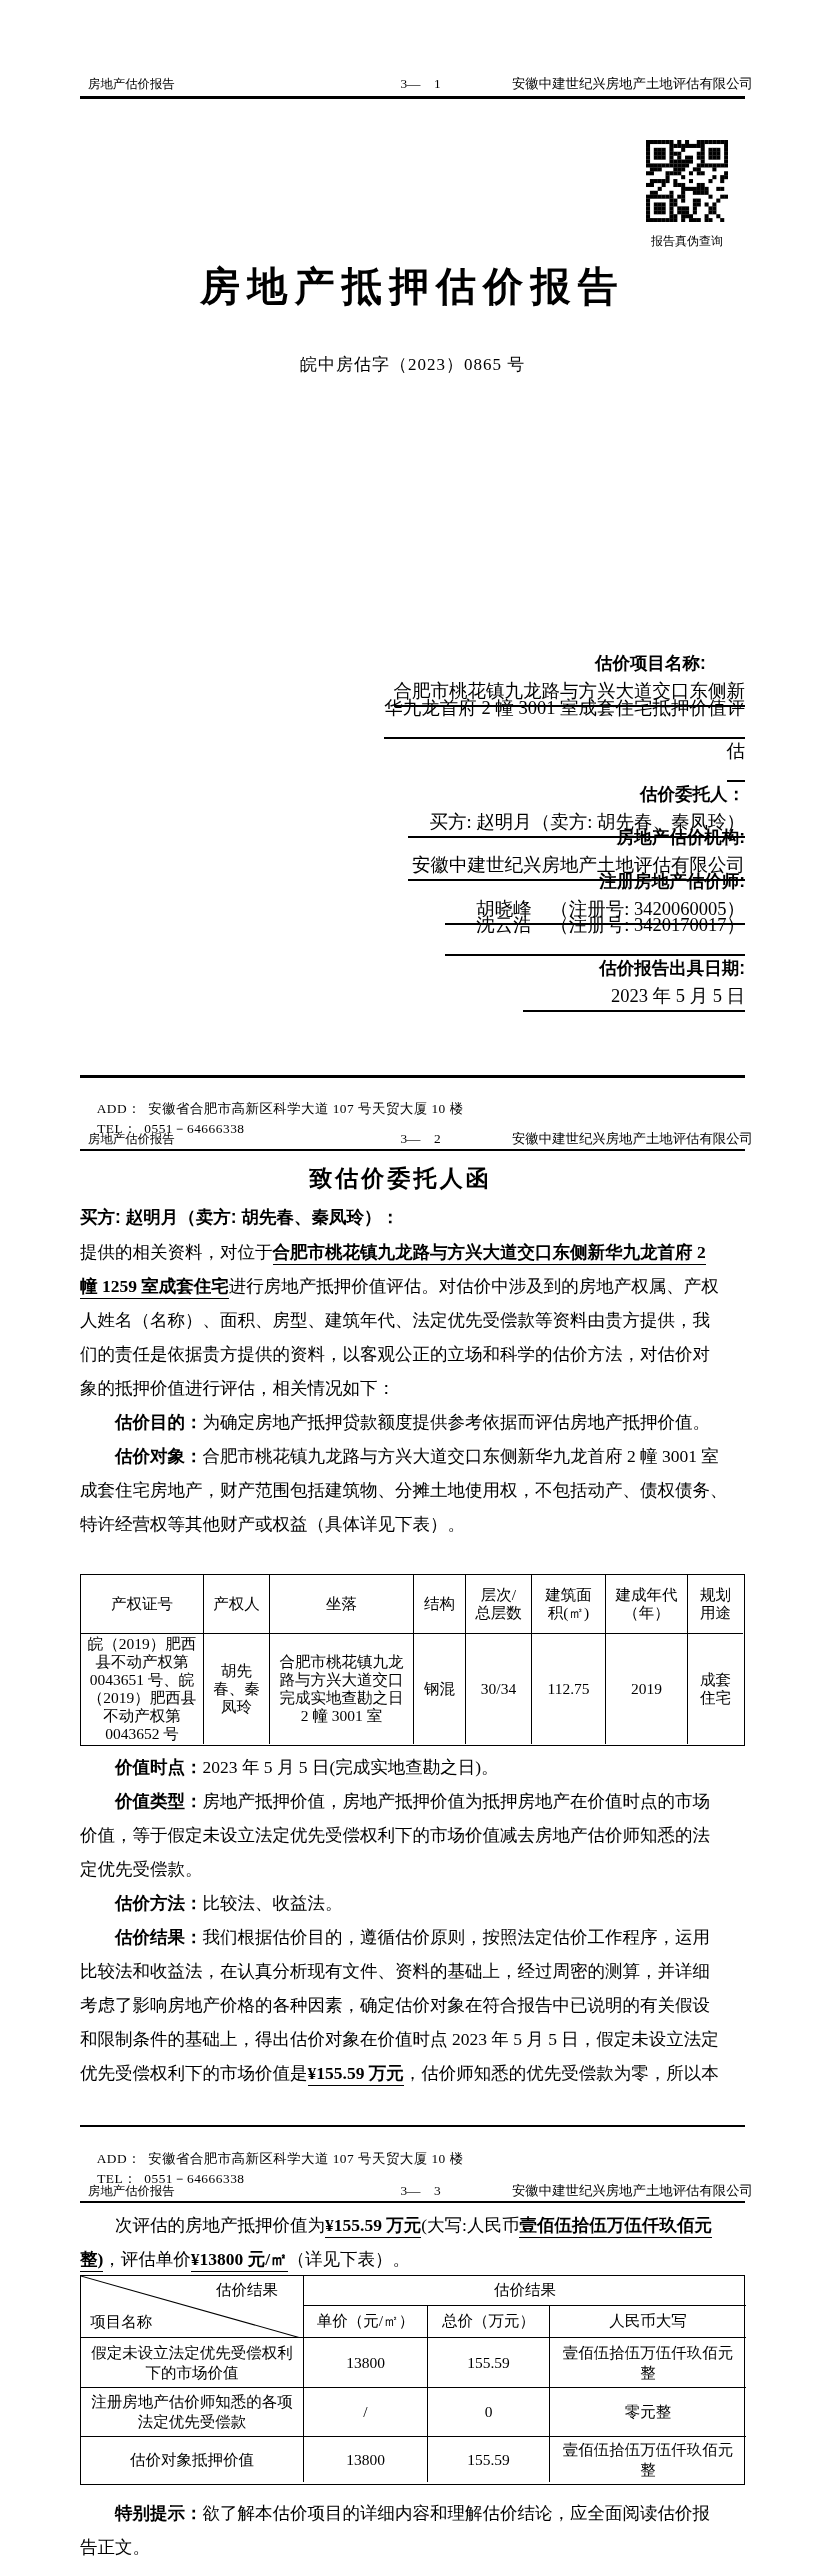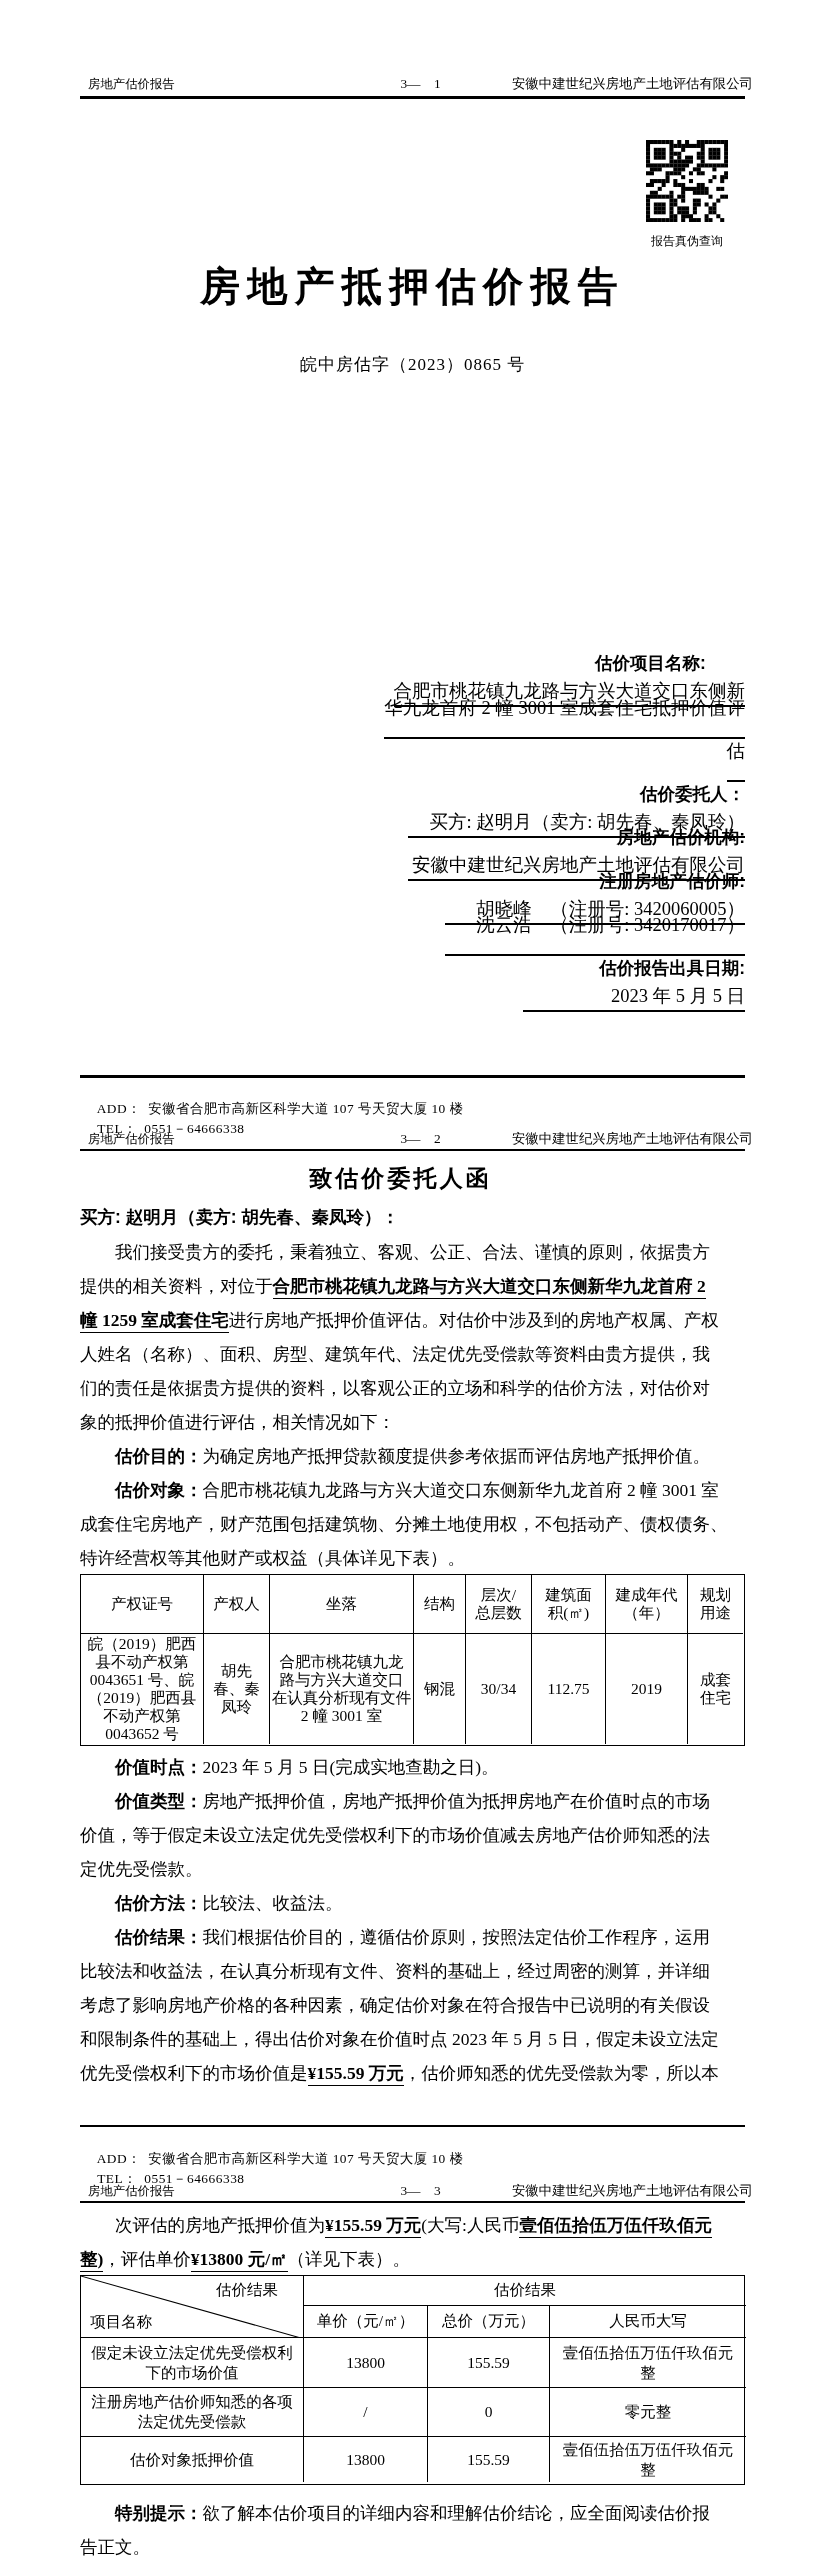--- a/index.html
+++ b/index.html
@@ -350,21 +350,20 @@
     <span class="hl">房地产估价报告</span>
     <span class="hc">3—　2</span>
     <span class="hr">安徽中建世纪兴房地产土地评估有限公司</span>
   </div>
   <div class="rule r4" style="top:1149px"></div>
 
   <div class="ltitle">致估价委托人函</div>
   <div class="salut">买方: 赵明月（卖方: 胡先春、秦凤玲）：</div>
 
   <div class="plines" style="top:1235px">
-      <div class="tl ind"><span>我们接受贵方的委托，秉着独立、客观、公正、合法、谨慎的原则，依据贵方</span></div>
       <div class="tl"><span>提供的相关资料，对位于</span><span class="useg bseg">合肥市桃花镇九龙路与方兴大道交口东侧新华九龙首府 2</span></div>
       <div class="tl"><span class="useg bseg">幢 1259 室成套住宅</span><span>进行房地产抵押价值评估。对估价中涉及到的房地产权属、产权</span></div>
       <div class="tl"><span>人姓名（名称）、面积、房型、建筑年代、法定优先受偿款等资料由贵方提供，我</span></div>
       <div class="tl"><span>们的责任是依据贵方提供的资料，以客观公正的立场和科学的估价方法，对估价对</span></div>
       <div class="tl"><span>象的抵押价值进行评估，相关情况如下：</span></div>
       <div class="tl ind"><span class="bseg">估价目的：</span><span>为确定房地产抵押贷款额度提供参考依据而评估房地产抵押价值。</span></div>
       <div class="tl ind"><span class="bseg">估价对象：</span><span>合肥市桃花镇九龙路与方兴大道交口东侧新华九龙首府 2 幢 3001 室</span></div>
       <div class="tl"><span>成套住宅房地产，财产范围包括建筑物、分摊土地使用权，不包括动产、债权债务、</span></div>
       <div class="tl"><span>特许经营权等其他财产或权益（具体详见下表）。</span></div>
     </div>
@@ -373,21 +372,21 @@
     <div class="c"><div class="tl"><span>产权证号</span></div></div>
     <div class="c"><div class="tl"><span>产权人</span></div></div>
     <div class="c"><div class="tl"><span>坐落</span></div></div>
     <div class="c"><div class="tl"><span>结构</span></div></div>
     <div class="c"><div class="tl"><span>层次/</span></div><div class="tl"><span>总层数</span></div></div>
     <div class="c"><div class="tl"><span>建筑面</span></div><div class="tl"><span>积(㎡)</span></div></div>
     <div class="c"><div class="tl"><span>建成年代</span></div><div class="tl"><span>（年）</span></div></div>
     <div class="c nr"><div class="tl"><span>规划</span></div><div class="tl"><span>用途</span></div></div>
     <div class="c nb"><div class="tl"><span>皖（2019）肥西</span></div><div class="tl"><span>县不动产权第</span></div><div class="tl"><span>0043651 号、皖</span></div><div class="tl"><span>（2019）肥西县</span></div><div class="tl"><span>不动产权第</span></div><div class="tl"><span>0043652 号</span></div></div>
     <div class="c nb"><div class="tl"><span>胡先</span></div><div class="tl"><span>春、秦</span></div><div class="tl"><span>凤玲</span></div></div>
-    <div class="c nb"><div class="tl"><span>合肥市桃花镇九龙</span></div><div class="tl"><span>路与方兴大道交口</span></div><div class="tl"><span>在认真分析现有文件</span></div><div class="tl"><span>2 幢 3001 室</span></div></div>
+    <div class="c nb"><div class="tl"><span>合肥市桃花镇九龙</span></div><div class="tl"><span>路与方兴大道交口</span></div><div class="tl"><span>完成实地查勘之日</span></div><div class="tl"><span>2 幢 3001 室</span></div></div>
     <div class="c nb"><div class="tl"><span>钢混</span></div></div>
     <div class="c nb"><div class="tl"><span>30/34</span></div></div>
     <div class="c nb"><div class="tl"><span>112.75</span></div></div>
     <div class="c nb"><div class="tl"><span>2019</span></div></div>
     <div class="c nb nr"><div class="tl"><span>成套</span></div><div class="tl"><span>住宅</span></div></div>
   </div>
 
   <div class="plines" style="top:1750px">
       <div class="tl ind"><span class="bseg">价值时点：</span><span>2023 年 5 月 5 日(完成实地查勘之日)。</span></div>
       <div class="tl ind"><span class="bseg">价值类型：</span><span>房地产抵押价值，房地产抵押价值为抵押房地产在价值时点的市场</span></div>

